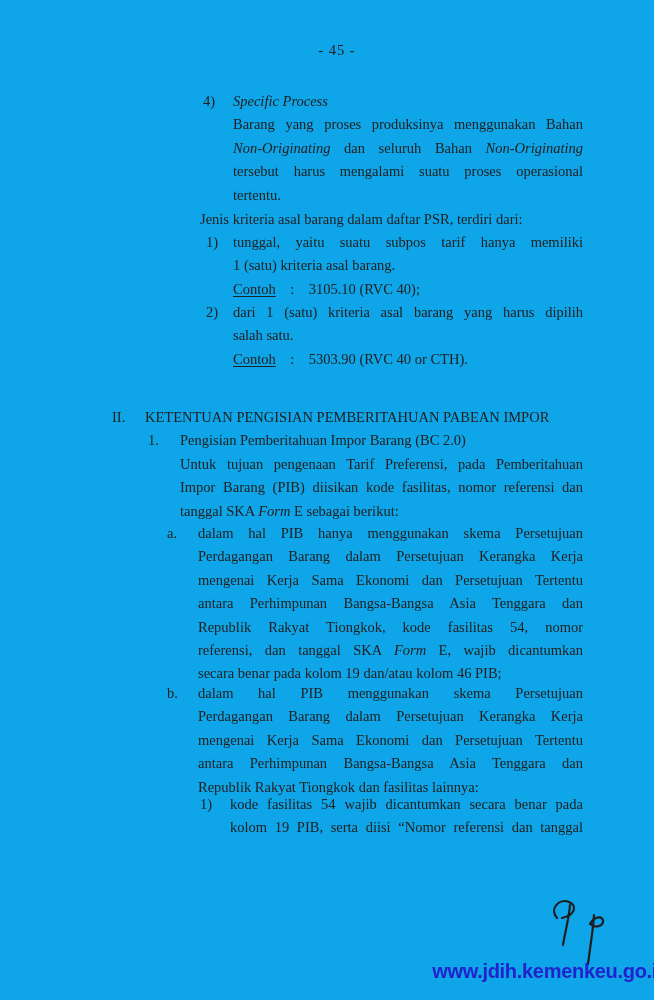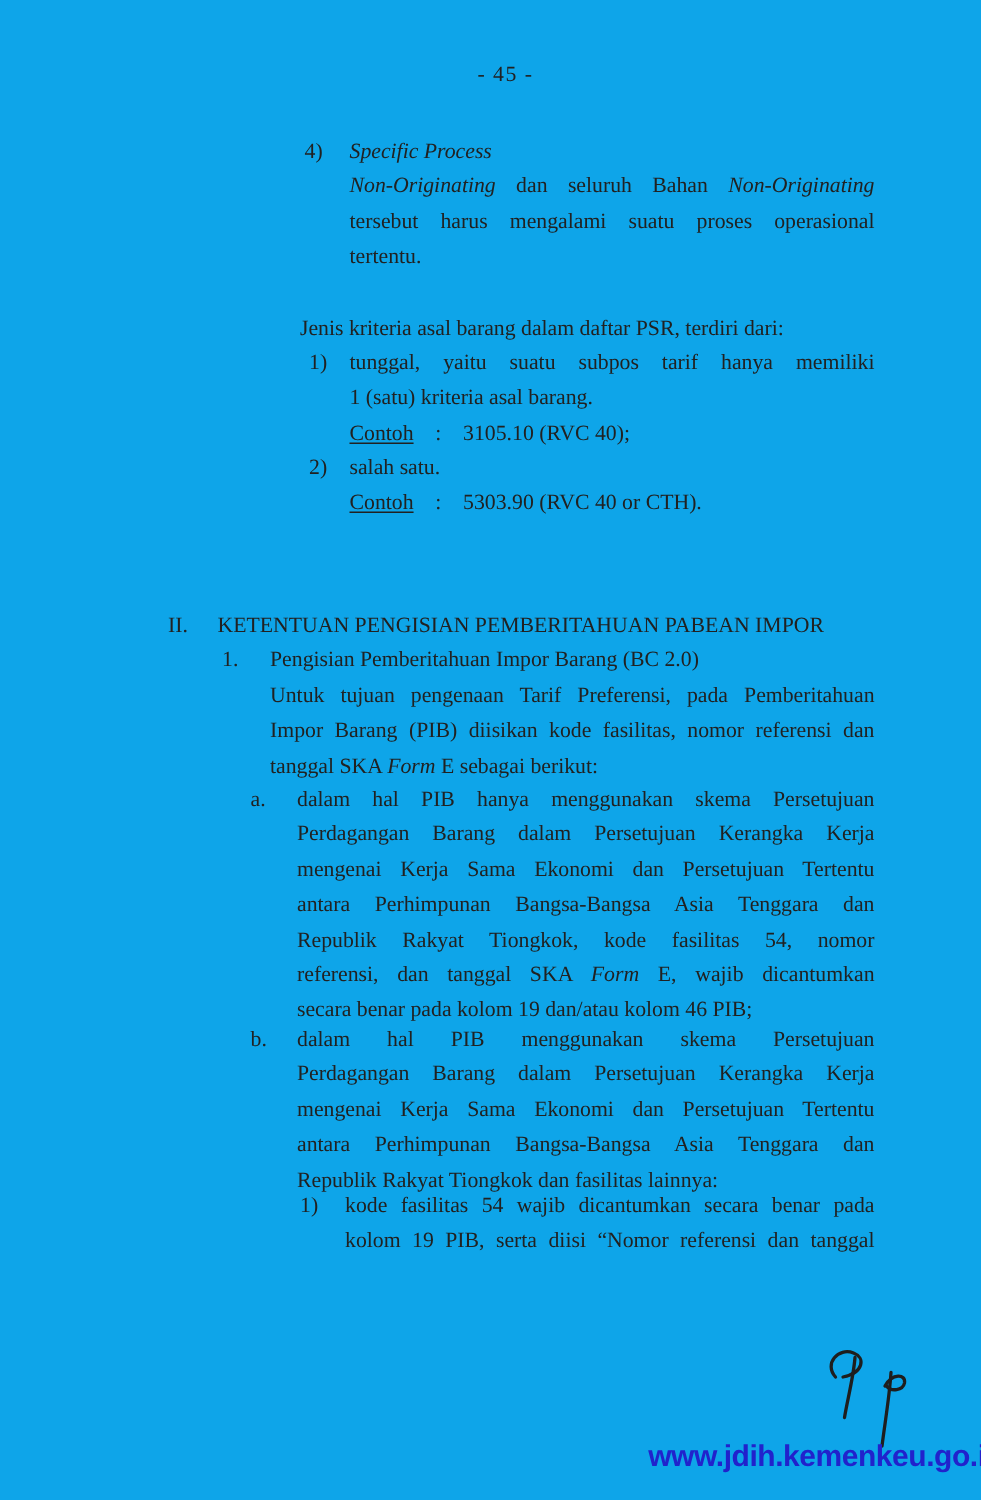--- a/index.html
+++ b/index.html
@@ -41,35 +41,37 @@
 <body>
 
 <div id="page">
 
   <div id="page-number">- 45 -</div>
 
   <div id="doc">
       <div class="block-label" style="left: 203px; top: 90px; line-height: 23.4px;">4)</div>
       <div class="block-text" style="left: 233px; top: 90px; width: 350px;">
         <div class="line"><span class="seg i">Specific Process</span></div>
+        <div class="line justify"><span class="seg">Barang yang proses produksinya menggunakan Bahan</span></div>
         <div class="line justify"><span class="seg i">Non-Originating</span><span class="seg"> dan seluruh Bahan </span><span class="seg i">Non-Originating</span></div>
         <div class="line justify"><span class="seg">tersebut harus mengalami suatu proses operasional</span></div>
         <div class="line"><span class="seg">tertentu.</span></div>
       </div>
       <div class="block-text" style="left: 200px; top: 208px; width: 386px;">
         <div class="line"><span class="seg">Jenis kriteria asal barang dalam daftar PSR, terdiri dari:</span></div>
       </div>
       <div class="block-label" style="left: 206px; top: 231px; line-height: 23.4px;">1)</div>
       <div class="block-text" style="left: 233px; top: 231px; width: 350px;">
         <div class="line justify"><span class="seg">tunggal, yaitu suatu subpos tarif hanya memiliki</span></div>
         <div class="line"><span class="seg">1 (satu) kriteria asal barang.</span></div>
         <div class="line pre"><span class="seg u">Contoh</span><span class="seg">    :    3105.10 (RVC 40);</span></div>
       </div>
       <div class="block-label" style="left: 206px; top: 301px; line-height: 23.4px;">2)</div>
       <div class="block-text" style="left: 233px; top: 301px; width: 350px;">
+        <div class="line justify"><span class="seg">dari 1 (satu) kriteria asal barang yang harus dipilih</span></div>
         <div class="line"><span class="seg">salah satu.</span></div>
         <div class="line pre"><span class="seg u">Contoh</span><span class="seg">    :    5303.90 (RVC 40 or CTH).</span></div>
       </div>
       <div class="block-label" style="left: 112px; top: 406px; line-height: 23.4px;">II.</div>
       <div class="block-text" style="left: 145px; top: 406px; width: 440px;">
         <div class="line"><span class="seg">KETENTUAN PENGISIAN PEMBERITAHUAN PABEAN IMPOR</span></div>
       </div>
       <div class="block-label" style="left: 148px; top: 429px; line-height: 23.4px;">1.</div>
       <div class="block-text" style="left: 180px; top: 429px; width: 403px;">
         <div class="line"><span class="seg">Pengisian Pemberitahuan Impor Barang (BC 2.0)</span></div>

